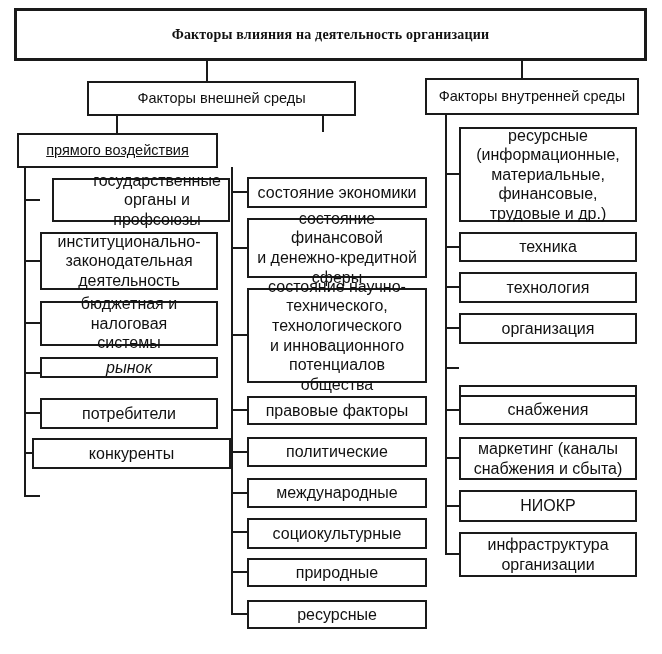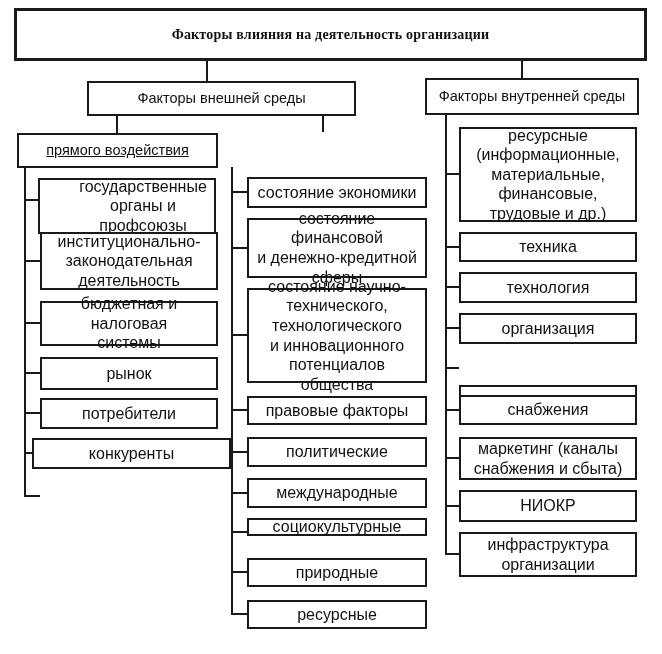--- a/index.html
+++ b/index.html
@@ -58,28 +58,28 @@
 
   <div class="line v" style="left:24px; top:168px; height:329px;"></div>
   <div class="line h" style="left:24px; top:199px; width:16px;"></div>
   <div class="line h" style="left:24px; top:260px; width:16px;"></div>
   <div class="line h" style="left:24px; top:322px; width:16px;"></div>
   <div class="line h" style="left:24px; top:372px; width:16px;"></div>
   <div class="line h" style="left:24px; top:412px; width:16px;"></div>
   <div class="line h" style="left:24px; top:452px; width:16px;"></div>
   <div class="line h" style="left:24px; top:495px; width:16px;"></div>
 
-  <div class="node" style="left:38px; top:178px; width:178px; height:56px;padding-left:36px;">государственные
+  <div class="node" style="left:52px; top:178px; width:178px; height:44px;padding-left:36px;">государственные
 органы и профсоюзы</div>
   <div class="node" style="left:40px; top:301px; width:178px; height:45px;">бюджетная и налоговая
 системы</div>
   <div class="node" style="left:40px; top:232px; width:178px; height:58px;">институционально-
 законодательная
 деятельность</div>
-  <div class="node" style="left:40px; top:357px; width:178px; height:33px;">рынок</div>
+  <div class="node" style="left:40px; top:357px; width:178px; height:21px;font-style:italic;">рынок</div>
   <div class="node" style="left:40px; top:398px; width:178px; height:31px;">потребители</div>
   <div class="node" style="left:32px; top:438px; width:199px; height:31px;">конкуренты</div>
 
   <div class="line v" style="left:231px; top:167px; height:448px;"></div>
   <div class="line h" style="left:231px; top:191px; width:16px;"></div>
   <div class="line h" style="left:231px; top:247px; width:16px;"></div>
   <div class="line h" style="left:231px; top:334px; width:16px;"></div>
   <div class="line h" style="left:231px; top:409px; width:16px;"></div>
   <div class="line h" style="left:231px; top:451px; width:16px;"></div>
   <div class="line h" style="left:231px; top:492px; width:16px;"></div>
@@ -92,21 +92,21 @@
 и денежно-кредитной
 сферы</div>
   <div class="node" style="left:247px; top:288px; width:180px; height:95px;">состояние научно-
 технического,
 технологического
 и инновационного
 потенциалов общества</div>
   <div class="node" style="left:247px; top:396px; width:180px; height:29px;">правовые факторы</div>
   <div class="node" style="left:247px; top:437px; width:180px; height:30px;">политические</div>
   <div class="node" style="left:247px; top:478px; width:180px; height:30px;">международные</div>
-  <div class="node" style="left:247px; top:518px; width:180px; height:18px;">социокультурные</div>
+  <div class="node" style="left:247px; top:518px; width:180px; height:31px;">социокультурные</div>
   <div class="node" style="left:247px; top:558px; width:180px; height:29px;">природные</div>
   <div class="node" style="left:247px; top:600px; width:180px; height:29px;">ресурсные</div>
 
   <div class="line v" style="left:445px; top:115px; height:440px;"></div>
   <div class="line h" style="left:445px; top:173px; width:14px;"></div>
   <div class="line h" style="left:445px; top:246px; width:14px;"></div>
   <div class="line h" style="left:445px; top:286px; width:14px;"></div>
   <div class="line h" style="left:445px; top:327px; width:14px;"></div>
   <div class="line h" style="left:445px; top:367px; width:14px;"></div>
   <div class="line h" style="left:445px; top:409px; width:14px;"></div>

